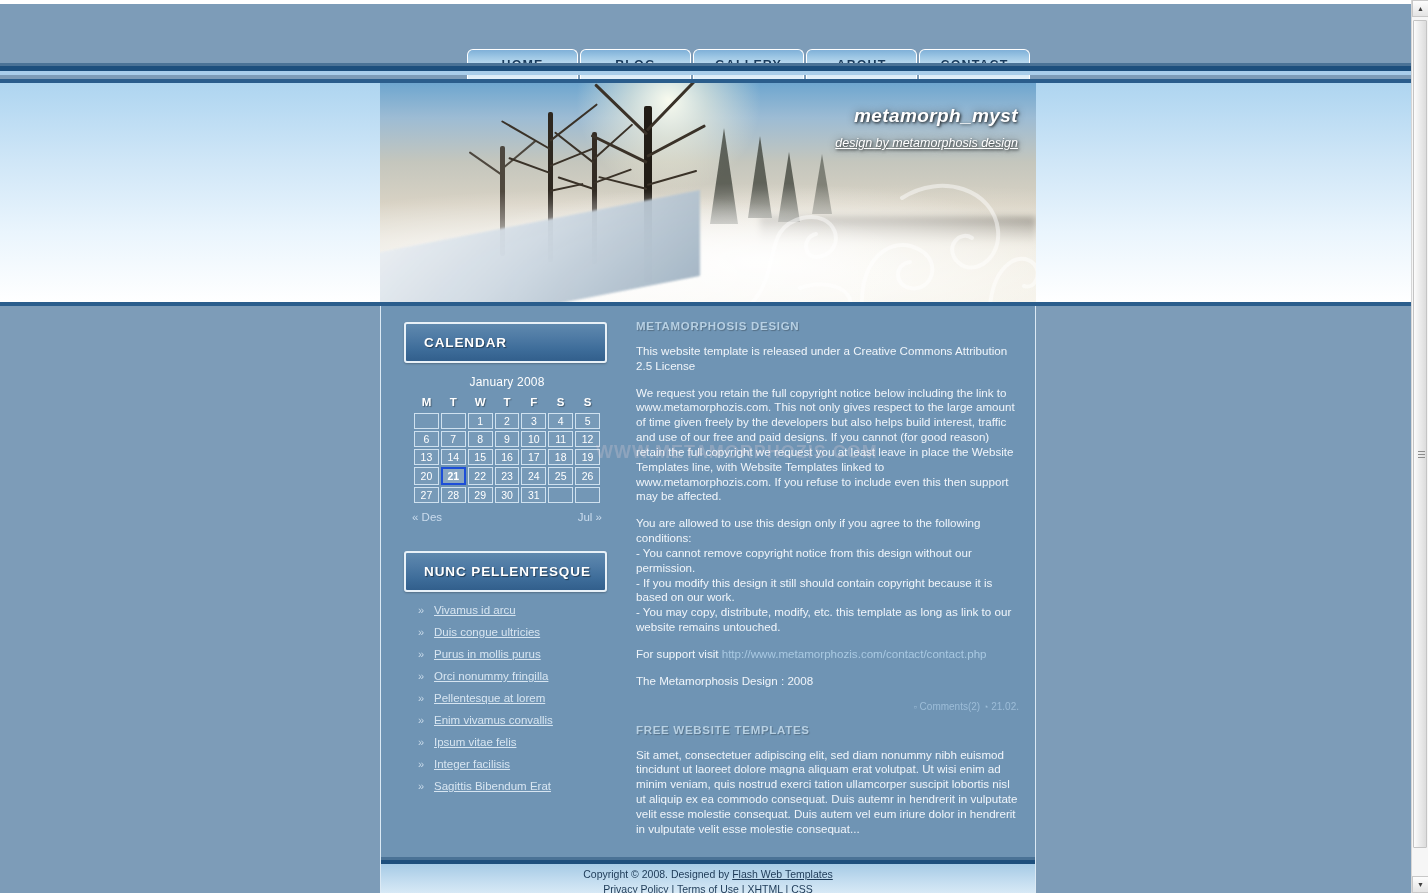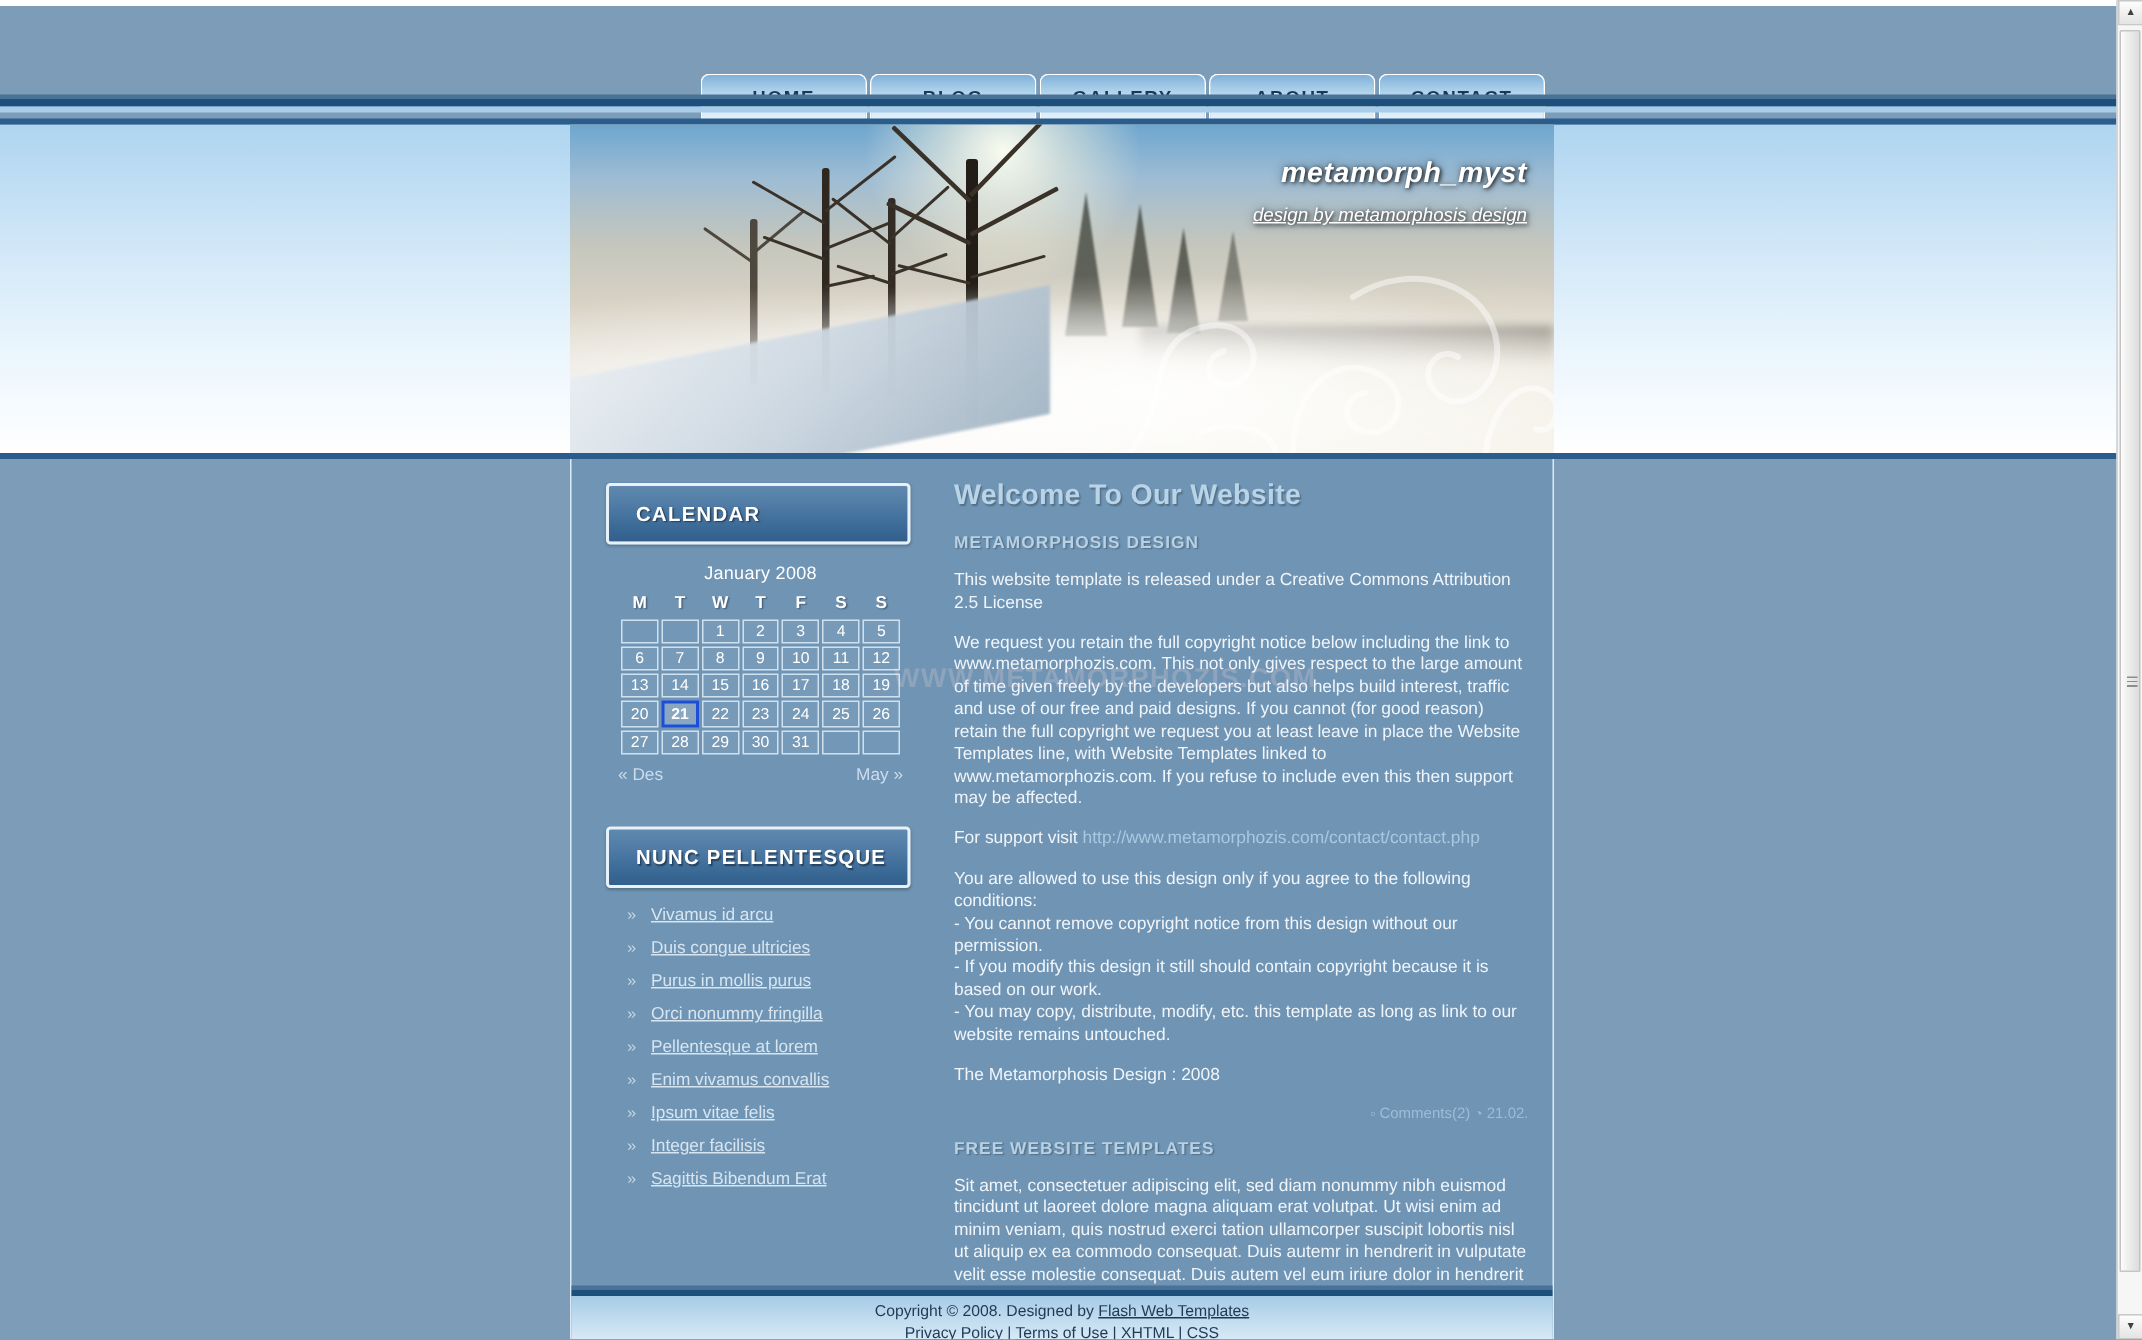--- a/index.html
+++ b/index.html
@@ -404,21 +404,21 @@
                 <td>29</td>
                 <td>30</td>
                 <td>31</td>
                 <td class="empty"></td>
                 <td class="empty"></td>
               </tr>
             </tbody>
           </table>
           <div id="calnav">
             <a>« Des</a>
-            <a>May »</a>
+            <a>Jul »</a>
           </div>
         </div>
 
         <div class="panelhead" style="margin-top:28px;">
           <span>NUNC PELLENTESQUE</span>
         </div>
 
         <ul id="linklist">
           <li><span class="chev">»</span><a>Vivamus id arcu</a></li>
           <li><span class="chev">»</span><a>Duis congue ultricies</a></li>
@@ -427,31 +427,30 @@
           <li><span class="chev">»</span><a>Pellentesque at lorem</a></li>
           <li><span class="chev">»</span><a>Enim vivamus convallis</a></li>
           <li><span class="chev">»</span><a>Ipsum vitae felis</a></li>
           <li><span class="chev">»</span><a>Integer facilisis</a></li>
           <li><span class="chev">»</span><a>Sagittis Bibendum Erat</a></li>
         </ul>
       </aside>
 
       <main id="content">
 
-        <h1 class="pagetitle">Welcome To Our Website</h1>
 
         <article>
           <h2 class="arttitle">METAMORPHOSIS DESIGN</h2>
           <p class="body">This website template is released under a Creative Commons Attribution 2.5 License</p>
           <p class="body">We request you retain the full copyright notice below including the link to www.metamorphozis.com. This not only gives respect to the large amount of time given freely by the developers but also helps build interest, traffic and use of our free and paid designs. If you cannot (for good reason) retain the full copyright we request you at least leave in place the Website Templates line, with Website Templates linked to www.metamorphozis.com. If you refuse to include even this then support may be affected.</p>
-          <p class="body"><span>For support visit </span><a class="inline">http://www.metamorphozis.com/contact/contact.php</a></p>
           <p class="body" style="white-space:pre-line;">You are allowed to use this design only if you agree to the following conditions:
 - You cannot remove copyright notice from this design without our permission.
 - If you modify this design it still should contain copyright because it is based on our work.
 - You may copy, distribute, modify, etc. this template as long as link to our website remains untouched.</p>
+          <p class="body"><span>For support visit </span><a class="inline">http://www.metamorphozis.com/contact/contact.php</a></p>
           <p class="body">The Metamorphosis Design : 2008</p>
           <div class="meta">
             <span class="sq">▫</span>
             <a>Comments(2)</a>
             <span class="sq">◔</span>
             <span>21.02.</span>
           </div>
         </article>
 
         <article>

